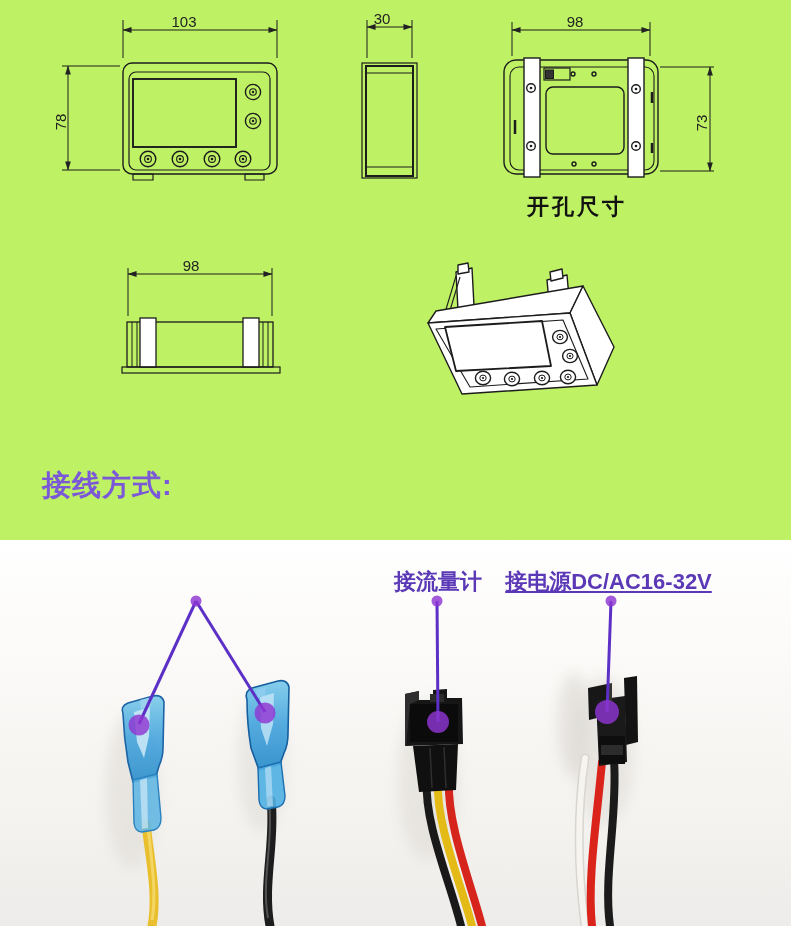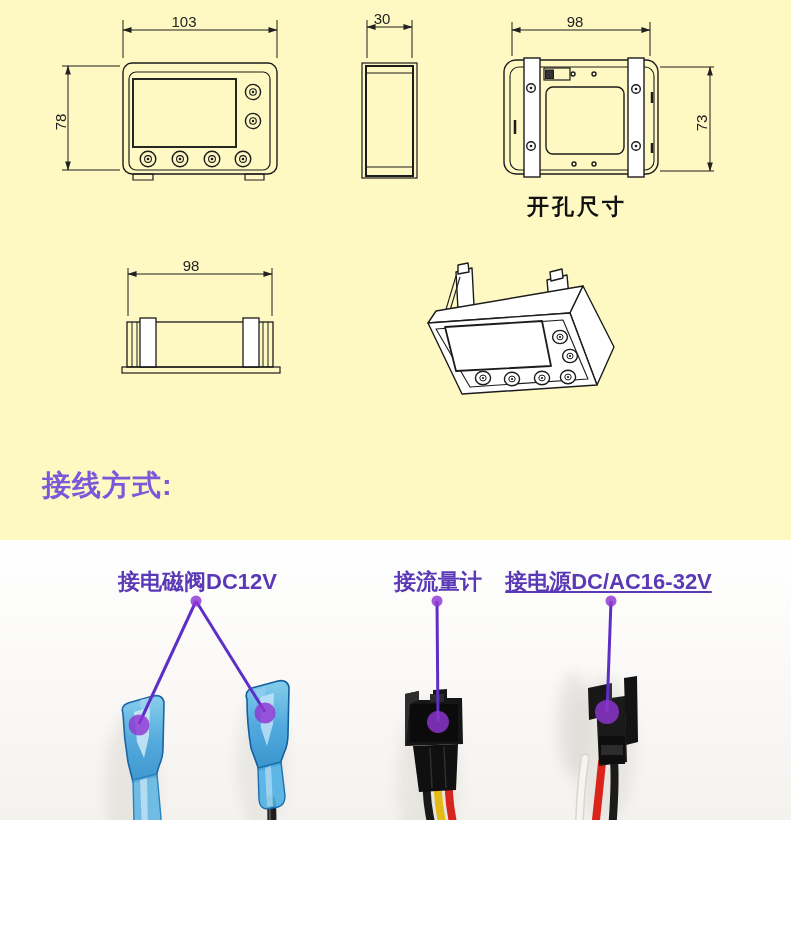--- a/index.html
+++ b/index.html
@@ -1,16 +1,16 @@
 <!DOCTYPE html>
 <html><head>
 <meta charset="utf-8">
 <style>
   html,body{margin:0;padding:0;background:#fff;}
-  .canvas{position:relative;width:791px;height:820px;background:#fef9c3;overflow:hidden;
+  .canvas{position:relative;width:791px;height:926px;background:#bef264;overflow:hidden;
           font-family:"Liberation Sans",sans-serif;}
   .drawings-svg{position:absolute;left:0;top:0;}
   .dim{font-family:"Liberation Sans",sans-serif;font-size:15px;fill:#222;}
   .cap{font-family:"Liberation Serif",serif;font-size:22px;font-weight:600;fill:#111;letter-spacing:3px;}
   .wiring-heading{position:absolute;left:42px;top:466px;font-size:29px;font-weight:bold;
                   color:#7a58d8;letter-spacing:1px;white-space:nowrap;}
   .photo{position:absolute;left:0;top:540px;width:791px;height:386px;
          background:linear-gradient(180deg,#ffffff 0%,#fbfaf8 30%,#f3f2ef 75%,#edecea 100%);}
   .photo-svg{position:absolute;left:0;top:0;}
   .wire-label{position:absolute;font-size:22px;font-weight:bold;color:#5a38b6;
@@ -282,18 +282,17 @@
         <circle cx="196" cy="601" r="5.5"></circle>
         <circle cx="437" cy="601" r="5.5"></circle>
         <circle cx="611" cy="601" r="5.5"></circle>
         <circle cx="139" cy="725" r="10.5"></circle>
         <circle cx="265" cy="713" r="10.5"></circle>
         <circle cx="438" cy="722" r="11"></circle>
         <circle cx="607" cy="712" r="12"></circle>
       </g>
     </svg>
 
-    <div class="wire-label l1">接电磁阀DC12V</div>
     <div class="wire-label l2">接流量计</div>
     <div class="wire-label l3">接电源DC/AC16-32V</div>
   </div>
 
 </div>
 
 </body></html>

